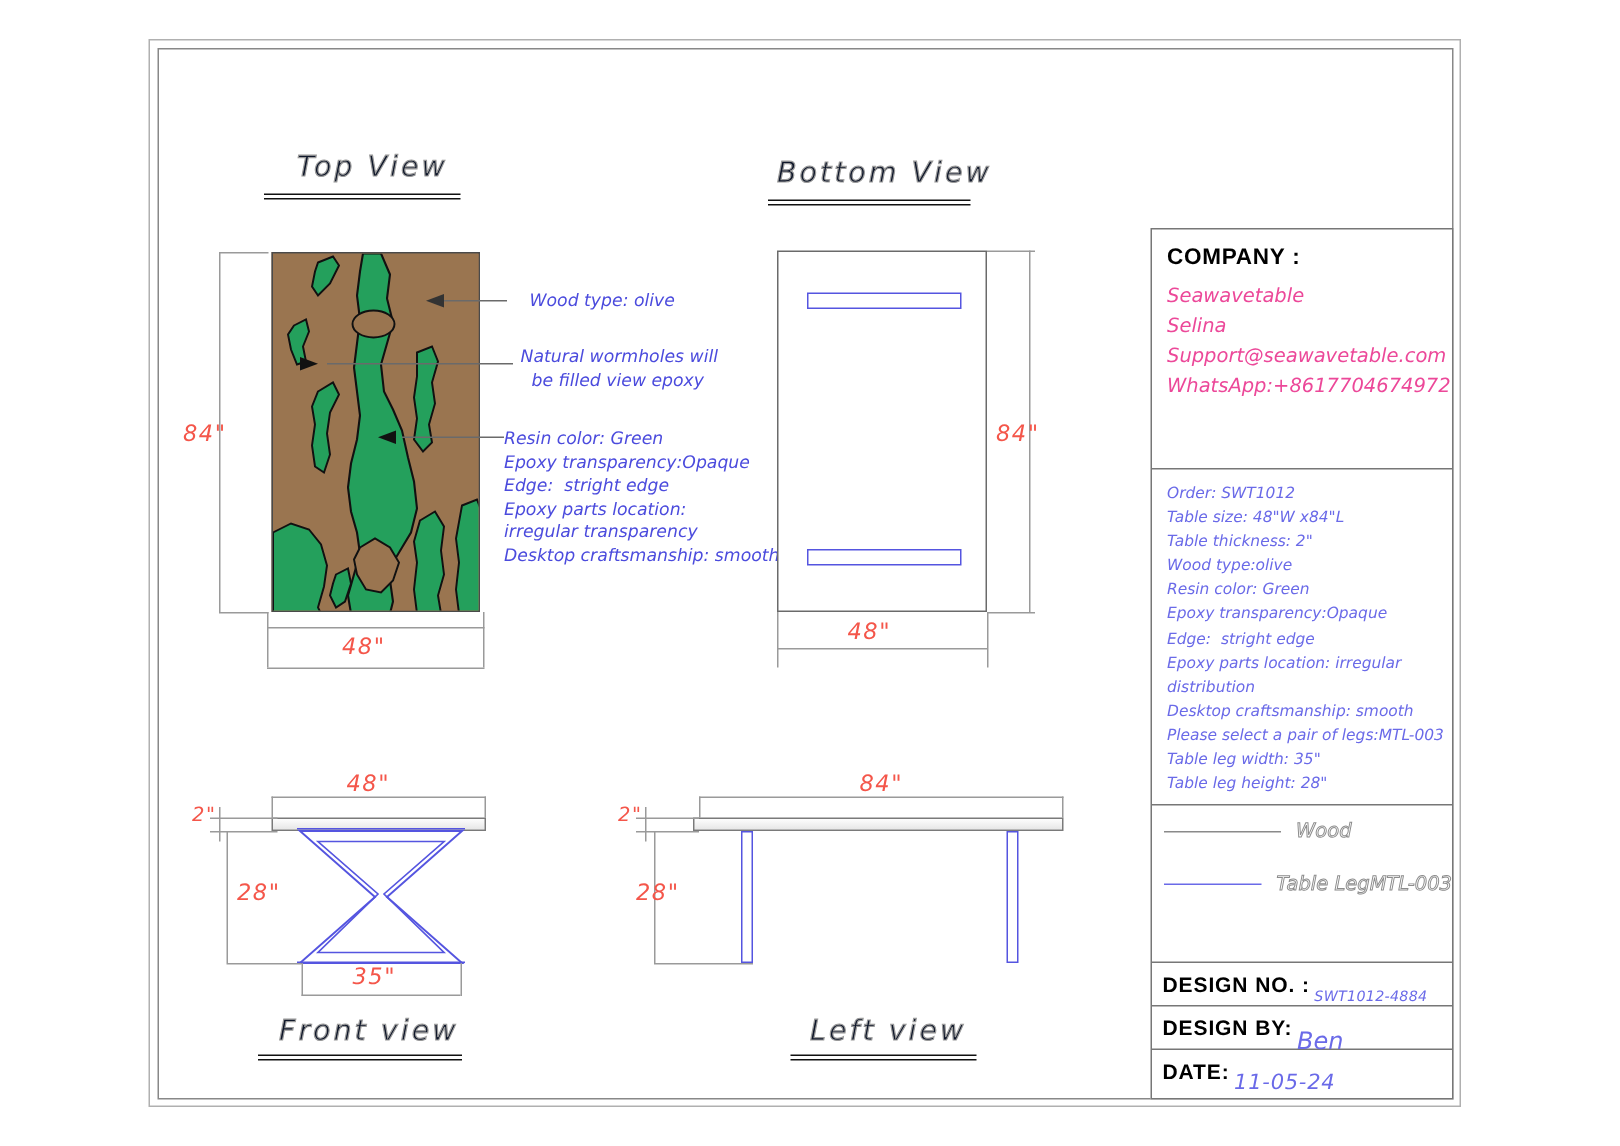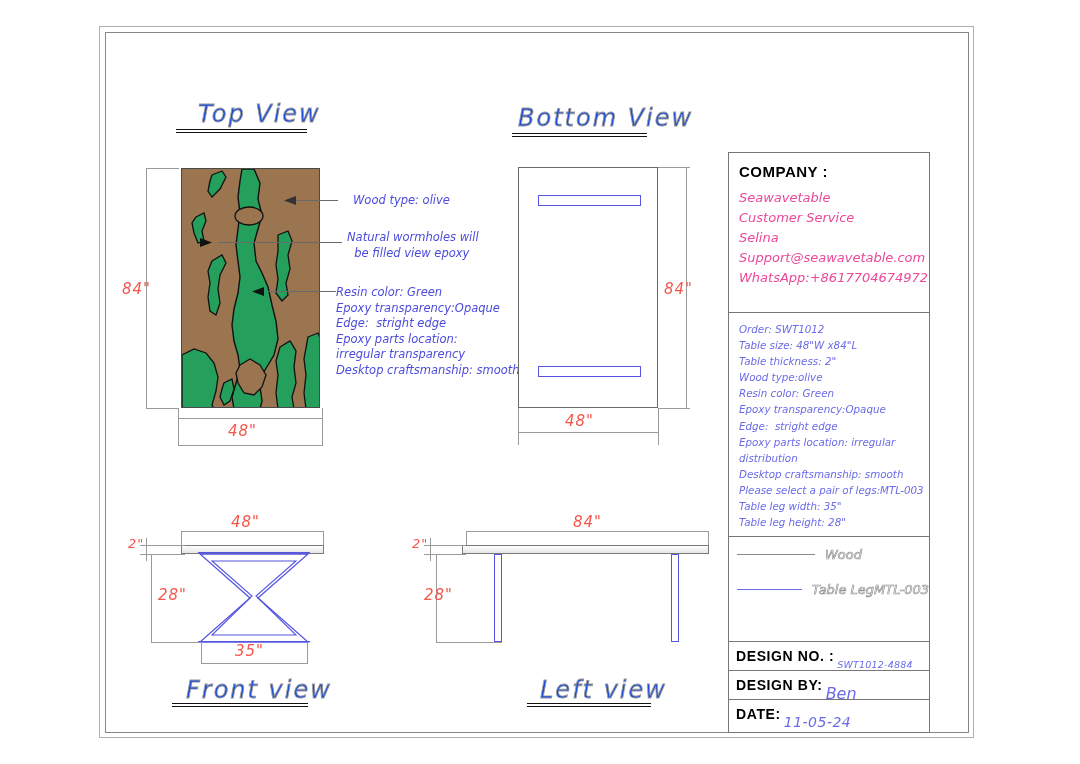--- a/index.html
+++ b/index.html
@@ -28,23 +28,23 @@
     left: 105px; top: 32px;
     width: 864px; height: 701px;
     border: 1px solid #888888;
   }
 
   
   .view-title {
     position: absolute;
     font-family: "DejaVu Sans", sans-serif;
     font-style: italic;
-    font-size: 24px;
+    font-size: 19px;
     letter-spacing: 2px;
-    color: #1d4ed8;
+    color: #0f172a;
     -webkit-text-stroke: 0.8px #9a9a9a;
     white-space: nowrap;
   }
   .view-title-rule {
     position: absolute;
     border-top: 1.6px solid #111;
     border-bottom: 1.6px solid #111;
     height: 4px;
   }
 
@@ -105,21 +105,21 @@
   }
   .leg-vert {
     position: absolute;
     border: 1px solid #5555e0;
     background: #ffffff;
   }
 
   
   #title-block {
     position: absolute;
-    left: 728px; top: 152px;
+    left: 767px; top: 152px;
     width: 202px; height: 581px;
     border: 1px solid #777;
     background: #fff;
   }
   .tb-row { border-bottom: 1px solid #777; position: relative; }
   .tb-row:last-child { border-bottom: none; }
 
   .tb-company-head {
     font-family: "Liberation Sans", sans-serif;
     font-weight: bold;
@@ -350,21 +350,20 @@
   <div class="dim-text" style="left:424px; top:586px;">28"</div>
 
   <div class="view-title" style="left:540px; top:676px;">Left view</div>
   <div class="view-title-rule" style="left:527px; top:703px; width:124px;"></div>
 
   <div id="title-block">
 
     <div class="tb-row" style="height:160px;">
       <div class="tb-company-head">COMPANY :</div>
       <div class="tb-company-line">Seawavetable</div>
-      <div class="tb-company-line">Customer Service</div>
       <div class="tb-company-line">Selina</div>
       <div class="tb-company-line">Support@seawavetable.com</div>
       <div class="tb-company-line">WhatsApp:+8617704674972</div>
     </div>
 
     <div class="tb-row" style="height:224px; padding-top:8px;">
       <div class="tb-spec-line">Order: SWT1012</div>
       <div class="tb-spec-line">Table size: 48"W x84"L</div>
       <div class="tb-spec-line">Table thickness: 2"</div>
       <div class="tb-spec-line">Wood type:olive</div>

